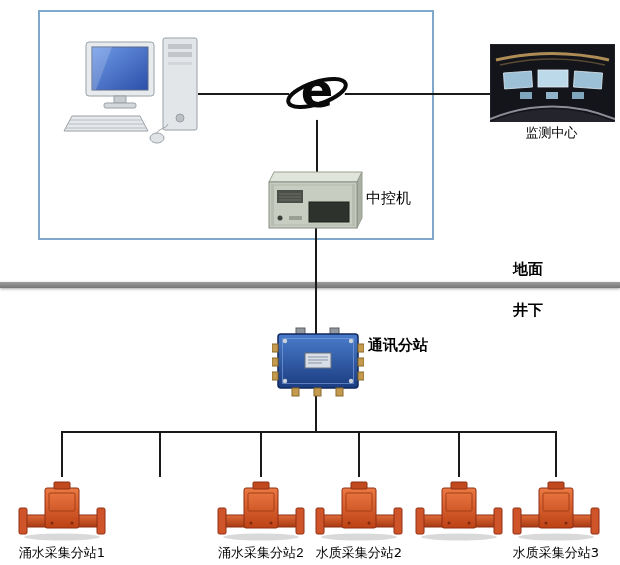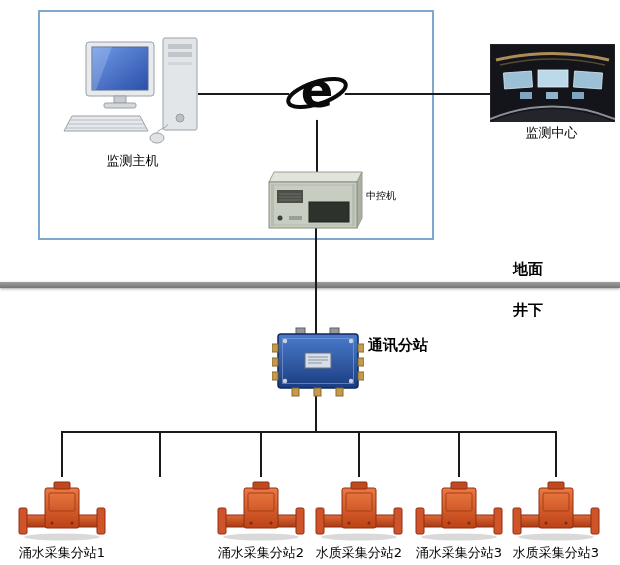--- a/index.html
+++ b/index.html
@@ -21,21 +21,21 @@
   .node svg { display:block; }
   .node-label {
     text-align:center; font-size:13px; color:#000; margin-top:2px;
     white-space:nowrap;
   }
   .section-label {
     position:absolute; z-index:2; font-size:15px; font-weight:600; color:#000;
     white-space:nowrap;
   }
   .small-label {
-    position:absolute; z-index:2; font-size:10px; font-weight:400; color:#000;
+    position:absolute; z-index:2; font-size:15px; font-weight:400; color:#000;
     white-space:nowrap;
   }
   .device { top:478px; width:100px; text-align:center; }
   .sensor-svg { margin:0 auto; }
 </style>
 </head>
 <body>
 
 <div class="canvas">
 
@@ -105,21 +105,20 @@
       <polygon points="32,17 52,17 36,60 32,60" fill="#ffffff" opacity="0.18"></polygon>
       <rect x="54" y="66" width="12" height="7" fill="#c8ccd0" stroke="#9aa0a6"></rect>
       <rect x="44" y="73" width="32" height="5" rx="2" fill="#d4d8dc" stroke="#9aa0a6"></rect>
       <polygon points="12,86 80,86 88,101 4,101" fill="#e6e9ec" stroke="#9aa0a6"></polygon>
       <line x1="10" y1="90" x2="82" y2="90" stroke="#b8bcc0"></line>
       <line x1="8" y1="94" x2="84" y2="94" stroke="#b8bcc0"></line>
       <line x1="6" y1="98" x2="86" y2="98" stroke="#b8bcc0"></line>
       <path d="M96,104 C99,98 106,99 108,94" fill="none" stroke="#9aa0a6"></path>
       <ellipse cx="97" cy="108" rx="7" ry="5" fill="#e0e3e6" stroke="#9aa0a6"></ellipse>
     </svg>
-    <div class="node-label">监测主机</div>
   </div>
 
   <div class="node" style="left:285px; top:60px;">
     <svg width="64" height="64" viewBox="0 0 64 64">
       <circle cx="32" cy="32" r="28" fill="#ffffff"></circle>
       <text x="32" y="47" text-anchor="middle" font-size="48" font-weight="bold" font-family="DejaVu Sans, sans-serif" fill="#0a0a0a">e</text>
       <ellipse cx="32" cy="33" rx="30" ry="11" fill="none" stroke="#0a0a0a" stroke-width="4" transform="rotate(-18 32 33)"></ellipse>
     </svg>
   </div>
 
@@ -188,37 +187,36 @@
     </svg>
   </div>
   <div class="section-label" style="left:368px; top:336px;">通讯分站</div>
 
   <div class="node device" style="left:12px;">
     <svg class="sensor-svg" width="92" height="64">
         <use href="#sensor"></use>
       </svg>
     <div class="node-label">涌水采集分站1</div>
   </div>
-  <div class="node device" style="left:211px;">
+  <div class="node device" style="left:211px;font-family:Liberation Mono, monospace;">
     <svg class="sensor-svg" width="92" height="64">
         <use href="#sensor"></use>
       </svg>
     <div class="node-label">涌水采集分站2</div>
   </div>
   <div class="node device" style="left:309px;">
     <svg class="sensor-svg" width="92" height="64">
         <use href="#sensor"></use>
       </svg>
     <div class="node-label">水质采集分站2</div>
   </div>
   <div class="node device" style="left:409px;">
     <svg class="sensor-svg" width="92" height="64">
         <use href="#sensor"></use>
       </svg>
-    <div class="node-label">涌水采集分站3</div>
   </div>
   <div class="node device" style="left:506px;">
     <svg class="sensor-svg" width="92" height="64">
         <use href="#sensor"></use>
       </svg>
     <div class="node-label">水质采集分站3</div>
   </div>
 
 </div>
 

